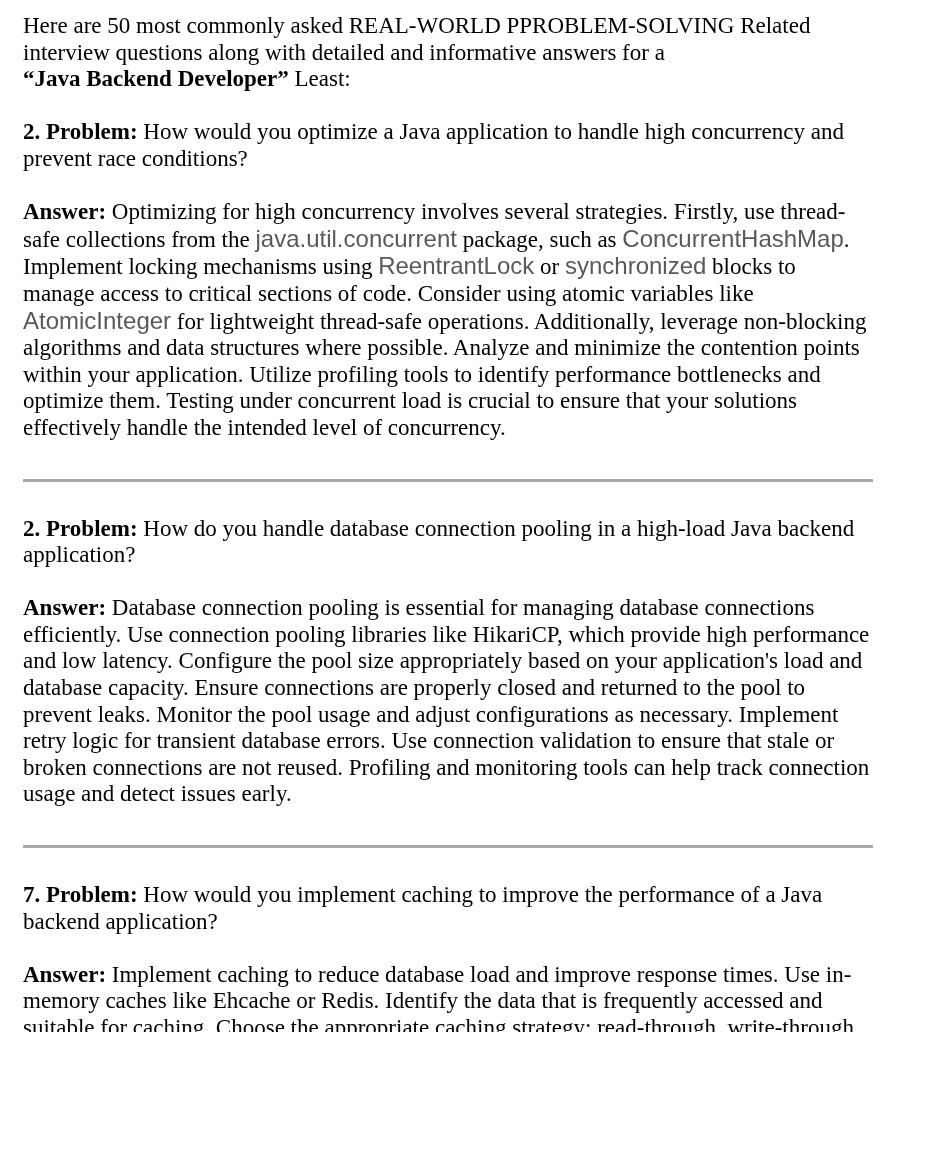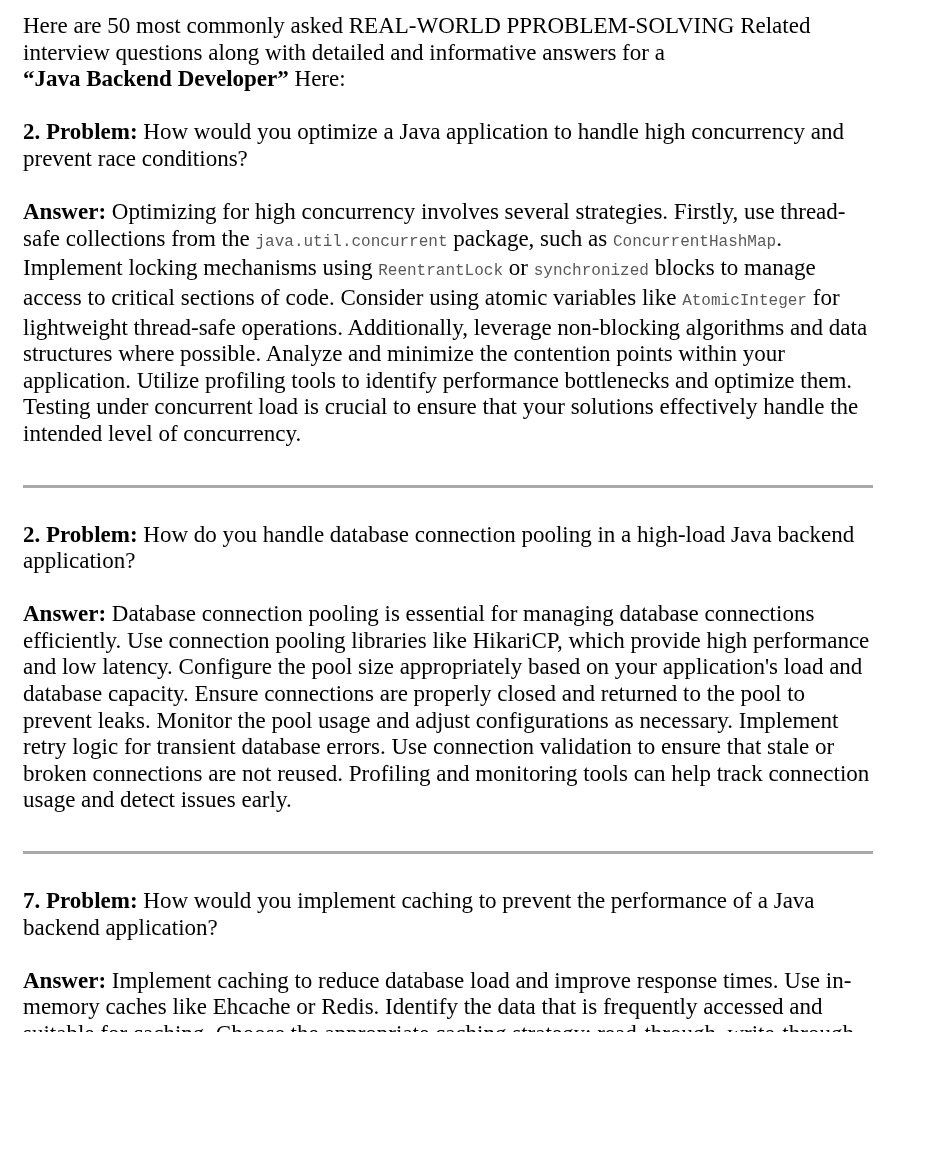--- a/index.html
+++ b/index.html
@@ -20,48 +20,48 @@
     color: #000000;
   }
   p {
     margin: 0 0 26.6px 0;
   }
   strong {
     font-weight: bold;
     margin-top: 38px;
   }
   .code {
-    font-family: Liberation Mono, monospace;
-    font-size: 16px;
+    font-family: Liberation Sans, sans-serif;
+    font-size: 24px;
     color: #595959;
   }
   .divider {
     height: 3px;
     background: #a9a9a9;
     border: none;
     margin: 37px 0 34px 0;
   }
 </style>
 </head>
 <body>
 
 <div class="page">
 
-  <p><span>Here are 50 most commonly asked REAL-WORLD PPROBLEM-SOLVING Related interview questions along with detailed and informative answers for a</span><br><strong>“Java Backend Developer”</strong><span> Here:</span></p>
+  <p><span>Here are 50 most commonly asked REAL-WORLD PPROBLEM-SOLVING Related interview questions along with detailed and informative answers for a</span><br><strong>“Java Backend Developer”</strong><span> Least:</span></p>
 
   <div id="qa-container">
   <div>
     <p><strong class="p-label">2. Problem:</strong><span class="p-text"> How would you optimize a Java application to handle high concurrency and prevent race conditions?</span></p>
     <p><strong class="a-label">Answer:</strong><span class="a-runs"><span> Optimizing for high concurrency involves several strategies. Firstly, use thread-safe collections from the </span><span class="code">java.util.concurrent</span><span> package, such as </span><span class="code">ConcurrentHashMap</span><span>. Implement locking mechanisms using </span><span class="code">ReentrantLock</span><span> or </span><span class="code">synchronized</span><span> blocks to manage access to critical sections of code. Consider using atomic variables like </span><span class="code">AtomicInteger</span><span> for lightweight thread-safe operations. Additionally, leverage non-blocking algorithms and data structures where possible. Analyze and minimize the contention points within your application. Utilize profiling tools to identify performance bottlenecks and optimize them. Testing under concurrent load is crucial to ensure that your solutions effectively handle the intended level of concurrency.</span></span></p>
   </div>
 <div class="divider"></div>
   <div>
     <p><strong class="p-label">2. Problem:</strong><span class="p-text"> How do you handle database connection pooling in a high-load Java backend application?</span></p>
     <p><strong class="a-label">Answer:</strong><span class="a-runs"><span> Database connection pooling is essential for managing database connections efficiently. Use connection pooling libraries like HikariCP, which provide high performance and low latency. Configure the pool size appropriately based on your application's load and database capacity. Ensure connections are properly closed and returned to the pool to prevent leaks. Monitor the pool usage and adjust configurations as necessary. Implement retry logic for transient database errors. Use connection validation to ensure that stale or broken connections are not reused. Profiling and monitoring tools can help track connection usage and detect issues early.</span></span></p>
   </div>
 <div class="divider"></div>
   <div>
-    <p><strong class="p-label">7. Problem:</strong><span class="p-text"> How would you implement caching to prevent the performance of a Java backend application?</span></p>
+    <p><strong class="p-label">7. Problem:</strong><span class="p-text"> How would you implement caching to improve the performance of a Java backend application?</span></p>
     <p><strong class="a-label">Answer:</strong><span class="a-runs"><span> Implement caching to reduce database load and improve response times. Use in-memory caches like Ehcache or Redis. Identify the data that is frequently accessed and suitable for caching. Choose the appropriate caching strategy: read-through, write-through, or write-behind, based on your application requirements. Set appropriate TTL (Time to Live) values to ensure data freshness. Implement cache eviction policies such as LRU (Least Recently Used) to manage cache size. Monitor cache hit rates and adjust configurations as needed. Ensure that the cache is correctly synchronized with the underlying data store to prevent stale data issues.</span></span></p>
   </div>
 </div>
 
 </div>
 
 </body></html>

